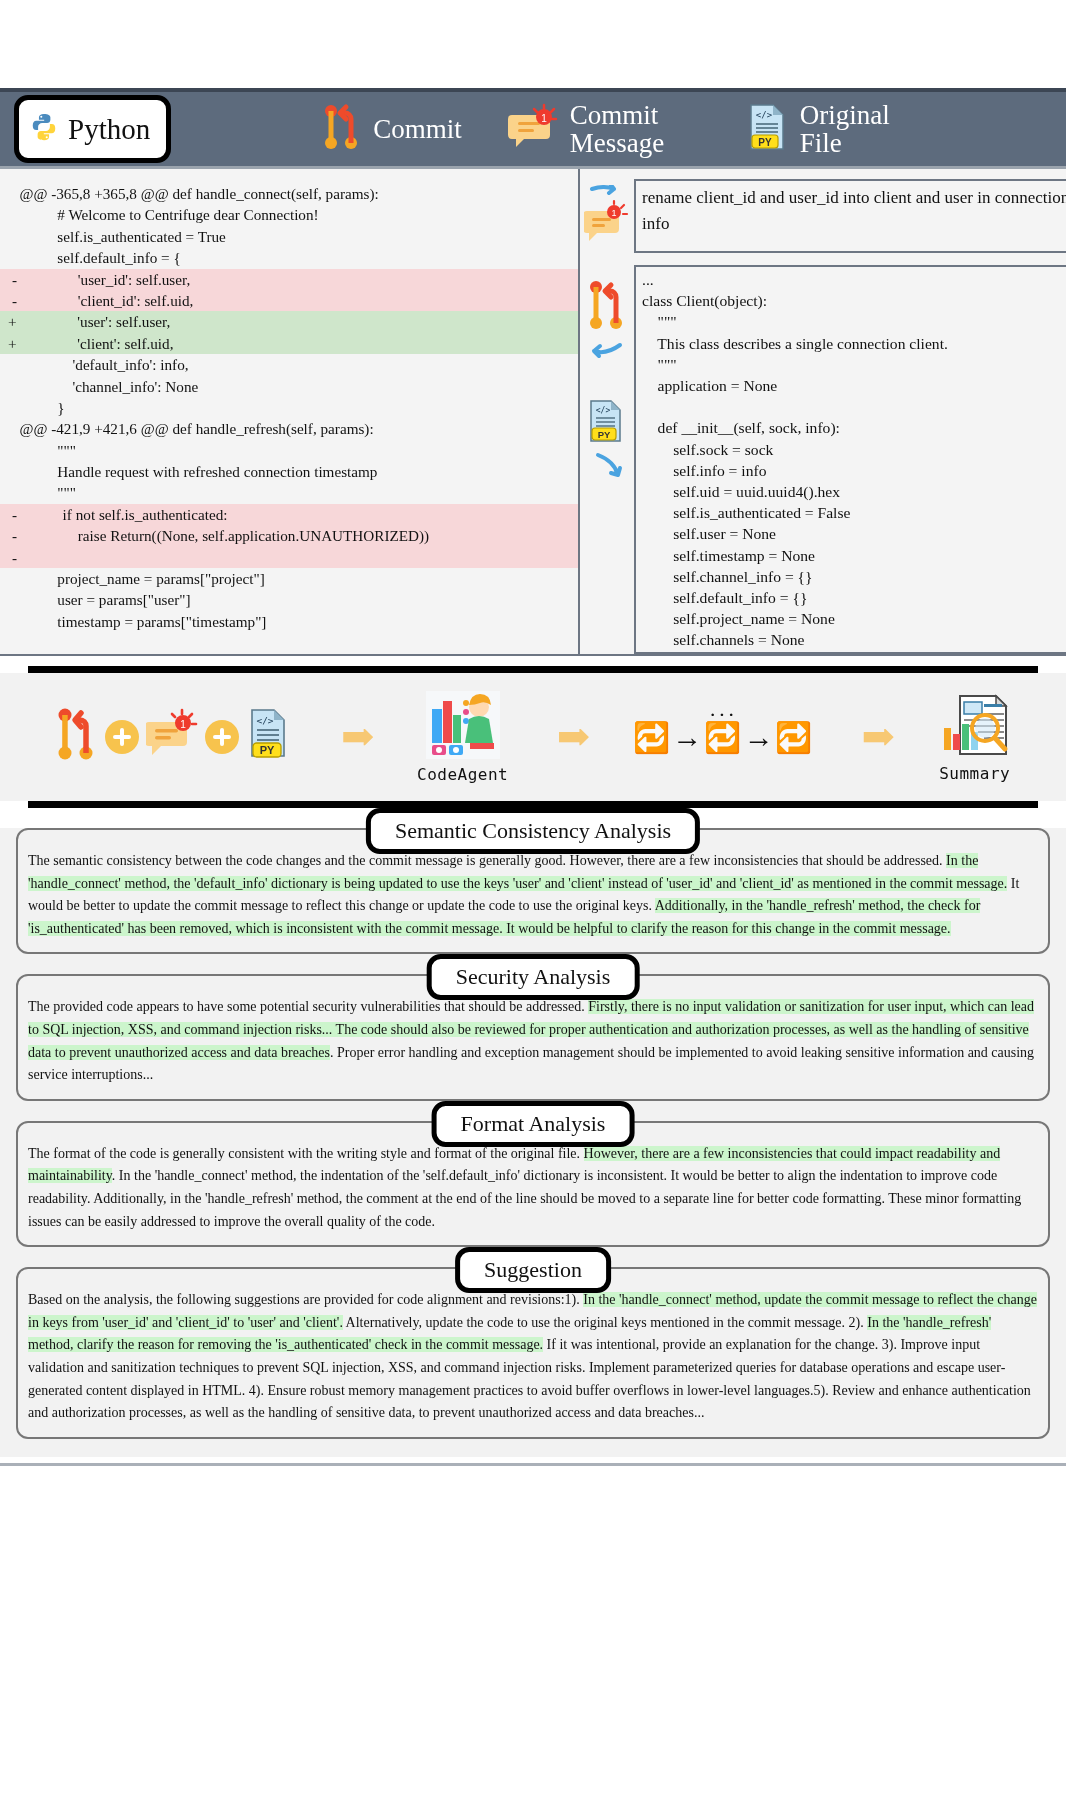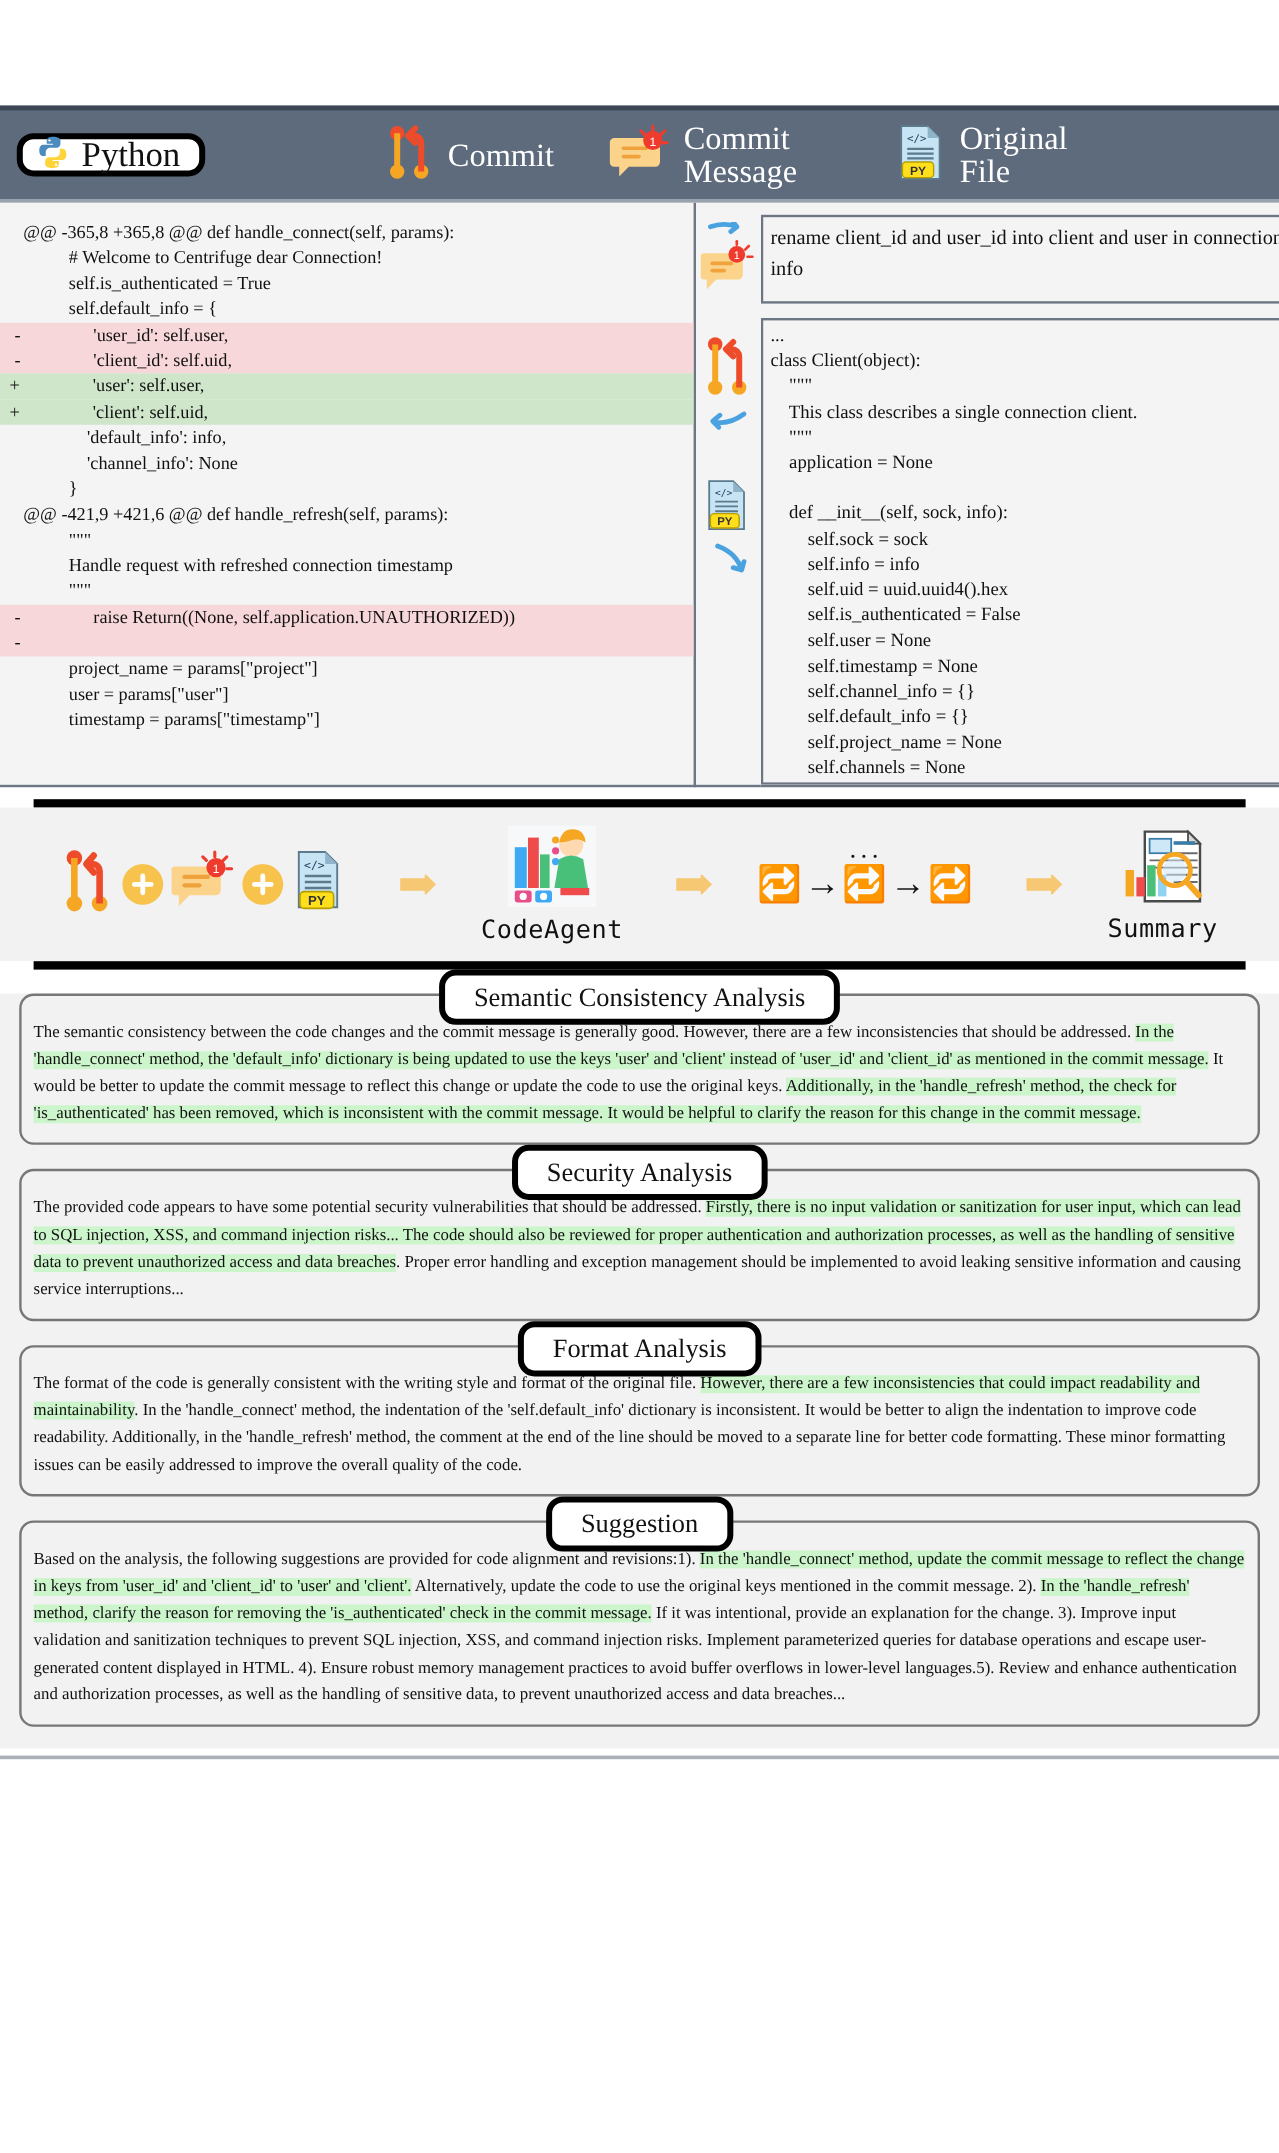--- a/index.html
+++ b/index.html
@@ -28,21 +28,21 @@
     border-top: 4px solid #3c4654;
     display: flex;
     align-items: center;
     position: relative;
   }
   .py-badge {
     margin-left: 14px;
     background: #ffffff;
     border: 5px solid #000;
     border-radius: 14px;
-    height: 36px;
+    height: 68px;
     display: flex;
     align-items: center;
     padding: 0 16px 0 10px;
     gap: 9px;
   }
   .py-badge .label {
     font-size: 29px;
     line-height: 1;
     color: #111;
   }
@@ -189,21 +189,21 @@
     letter-spacing: -6px;
   }
   .agent-block, .summary-block {
     display: flex;
     flex-direction: column;
     align-items: center;
     gap: 2px;
   }
   .agent-label, .summary-label {
     font-family: "DejaVu Sans Mono", monospace;
-    font-size: 21px;
+    font-size: 16px;
     letter-spacing: 0.5px;
   }
   .loop-seq {
     display: flex;
     align-items: center;
     gap: 2px;
     font-size: 30px;
     position: relative;
   }
   .loop-dots {
@@ -330,20 +330,21 @@
         <span class="diff-line del">-                'client_id': self.uid,</span>
         <span class="diff-line add">+                'user': self.user,</span>
         <span class="diff-line add">+                'client': self.uid,</span>
         <span class="diff-line ctx">                 'default_info': info,</span>
         <span class="diff-line ctx">                 'channel_info': None</span>
         <span class="diff-line ctx">             }</span>
         <span class="diff-line ctx">   @@ -421,9 +421,6 @@ def handle_refresh(self, params):</span>
         <span class="diff-line ctx">             """</span>
         <span class="diff-line ctx">             Handle request with refreshed connection timestamp</span>
         <span class="diff-line ctx">             """</span>
+        <span class="diff-line del">-            if not self.is_authenticated:</span>
         <span class="diff-line del">-                raise Return((None, self.application.UNAUTHORIZED))</span>
         <span class="diff-line del">-  </span>
         <span class="diff-line ctx">             project_name = params["project"]</span>
         <span class="diff-line ctx">             user = params["user"]</span>
         <span class="diff-line ctx">             timestamp = params["timestamp"]</span>
       </div>
 
     <div class="mid-icons">
       <div class="mid-icon mi-msg">
         <svg width="46" height="78" viewBox="0 0 46 78">

